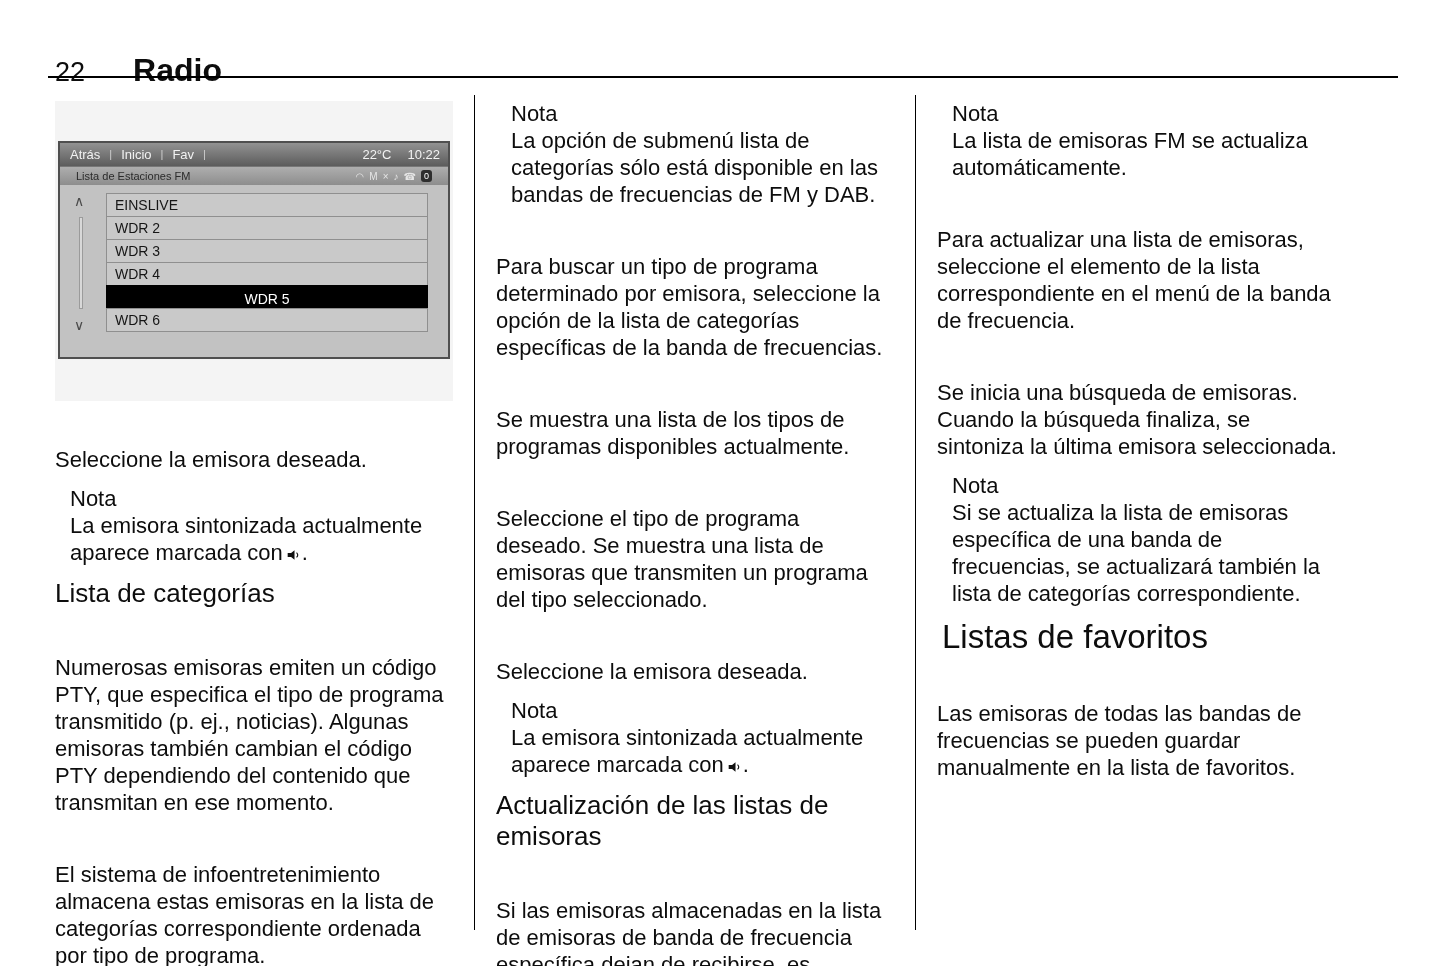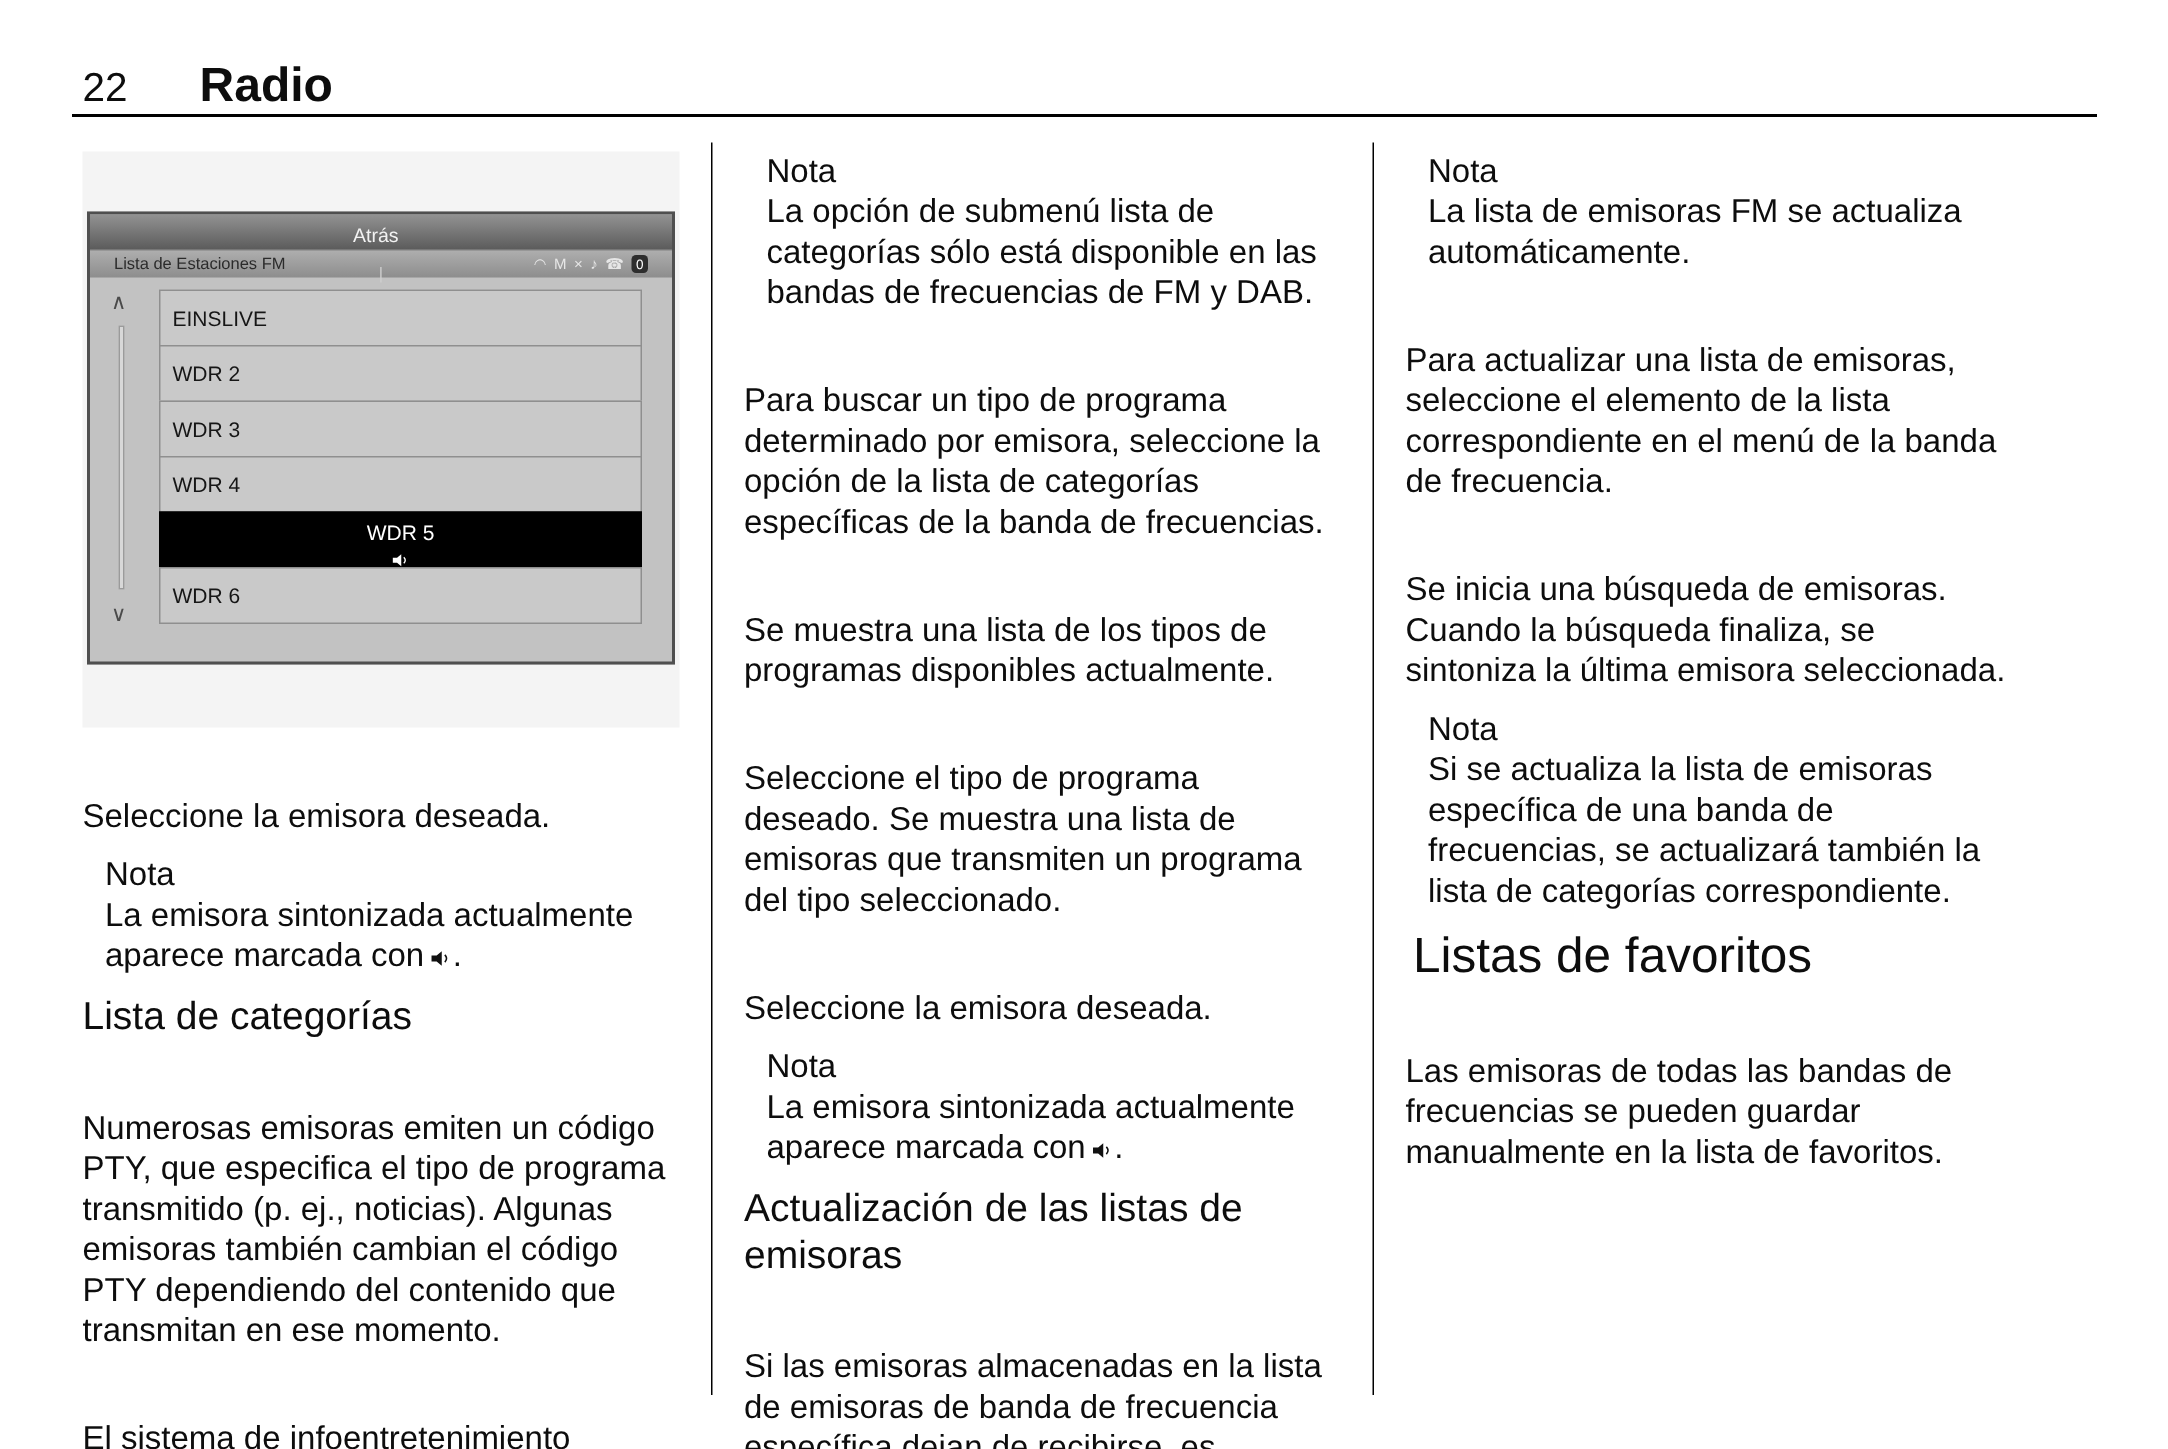--- a/index.html
+++ b/index.html
@@ -2,21 +2,21 @@
 <html lang="es"><head>
 <meta charset="utf-8">
 <style>
   * { margin:0; padding:0; box-sizing:border-box; }
   html, body { background:#ffffff; }
   .page {
     position:relative; width:1445px; height:966px; background:#ffffff;
     font-family:"Liberation Sans","DejaVu Sans",sans-serif; color:#0d0d0d; overflow:hidden;
   }
   
-  .page-header { position:absolute; top:38px; left:55px; display:flex; align-items:baseline; }
+  .page-header { position:absolute; top:52px; left:55px; display:flex; align-items:baseline; }
   .page-num { font-size:27px; }
   .chapter { font-size:32px; font-weight:bold; margin-left:48px; }
   .header-rule { position:absolute; top:76px; left:48px; width:1350px; height:2px; background:#000; }
 
   
   .columns { position:absolute; top:95px; left:55px; display:flex; height:835px; }
   .col { width:398px; font-size:22px; line-height:27px; }
   .col-right { width:406px; }
   .vrule { width:1px; background:#000; margin:0 21px; height:100%; flex:none; }
 
@@ -24,41 +24,41 @@
   .note { margin:0 0 12px 15px; }
   .note.first { margin-top:5px; }
   .h3 { font-size:26px; line-height:31px; font-weight:400; margin:8px 0 12px; }
   .h2 { font-size:33px; line-height:36px; font-weight:400; margin:12px 5px 12px; }
 
   
   .shot { margin:6px 0 32px; background:#f4f4f4; padding:40px 3px 42px; }
   .display { border:2px solid #4f4f4f; background:#c2c2c2; }
   .menubar {
     height:23px; display:flex; align-items:center; padding:0 8px;
-    background:linear-gradient(#929292,#5c5c5c); color:#f2f2f2; font-size:13px;flex-direction:column;
+    background:linear-gradient(#929292,#5c5c5c); color:#f2f2f2; font-size:13px;
   }
   .mitem { padding:0 9px; }
   .mitem:first-child { padding-left:2px; }
   .msep { color:#cfcfcf; font-size:11px; }
   .mspacer { flex:1; }
   .mtemp { margin-right:16px; }
   .statusbar {
     height:19px; display:flex; align-items:center; justify-content:space-between; padding:0 16px;
     background:linear-gradient(#aeaeae,#8d8d8d); font-size:11px; color:#2b2b2b; border-top:1px solid #777;
   }
   .sicons { display:flex; gap:5px; align-items:center; color:#e6e6e6; font-size:10px; }
   .sbadge { background:#2e2e2e; color:#fff; border-radius:3px; font-size:9px; padding:0 3px; line-height:12px; }
   .listarea { display:flex; padding:8px 20px 26px 0; }
   .gutter { width:46px; position:relative; flex:none; }
   .chev { position:absolute; left:14px; top:0; color:#4a4a4a; font-size:14px; line-height:16px; }
   .chev-dn { top:auto; bottom:-2px; }
   .track { position:absolute; left:19px; top:24px; bottom:22px; width:4px; background:#d8d8d8; border:1px solid #9b9b9b; }
   .rows { flex:1; }
   .row {
-    height:38px; background:#c9c9c9; border:1px solid #8f8f8f; margin-bottom:-1px;
+    height:24px; background:#c9c9c9; border:1px solid #8f8f8f; margin-bottom:-1px;
     padding:0 8px; font-size:14px; color:#161616; display:flex; align-items:center; justify-content:space-between;
   }
   .row.active { background:#000; border-color:#000; color:#fff;flex-direction:column; }
   .spk-white { width:17px; height:13px; }
   .spk-white polygon { fill:#fff; }
   .spk-white .wave { stroke:#fff; stroke-width:1.6; fill:none; }
   .spk-inline { width:15px; height:12px; vertical-align:-1px; margin-left:4px; }
   .spk-inline polygon { fill:#111; }
   .spk-inline .wave { stroke:#111; stroke-width:1.6; fill:none; }
 </style>

